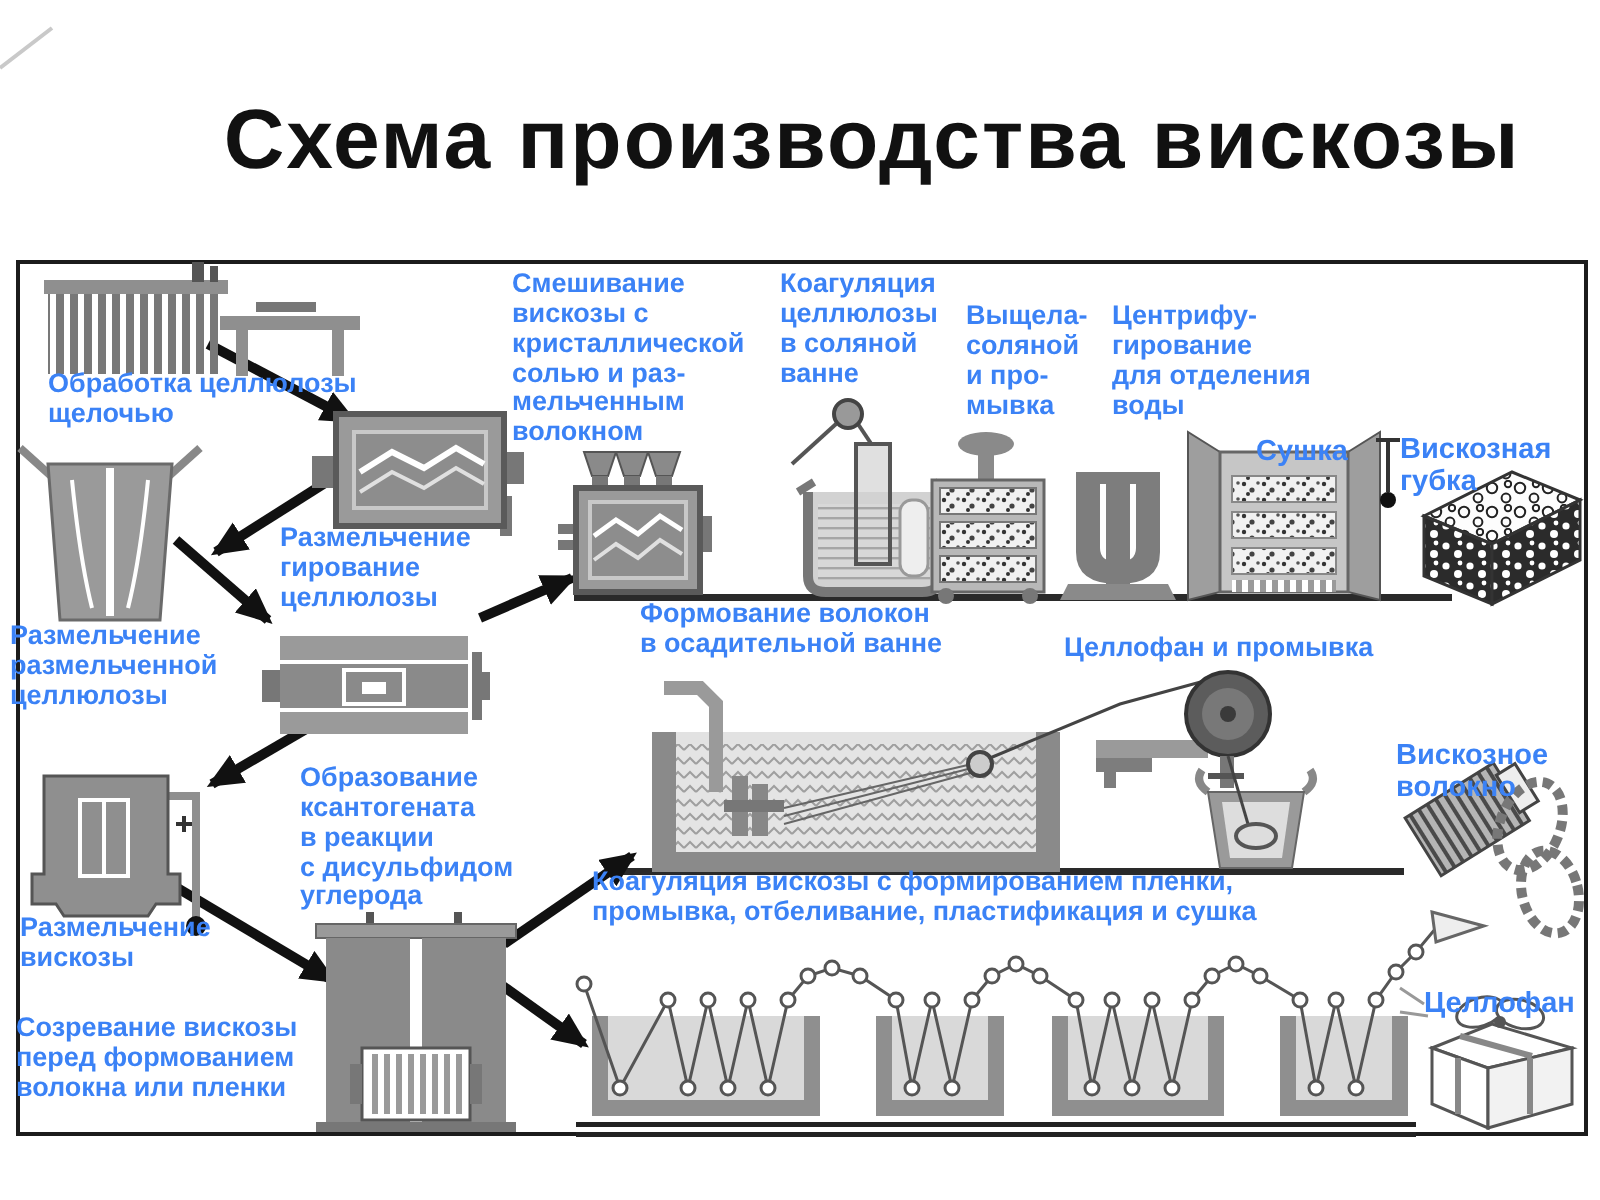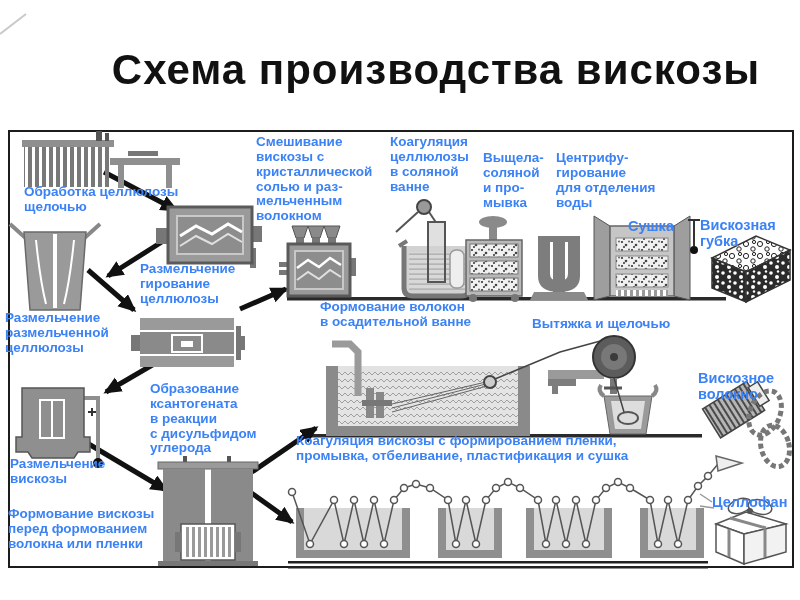--- a/index.html
+++ b/index.html
@@ -350,21 +350,21 @@
 <div class="lbl" style="left:5px;top:311px;width:135px">Размельчение
 размельченной
 целлюлозы</div>
 <div class="lbl" style="left:150px;top:382px;width:130px">Образование
 ксантогената
 в реакции
 с дисульфидом
 углерода</div>
 <div class="lbl" style="left:10px;top:457px;width:140px">Размельчение
 вискозы</div>
-<div class="lbl" style="left:8px;top:507px;width:165px">Формование вискозы
+<div class="lbl" style="left:8px;top:507px;width:165px">Созревание вискозы
 перед формованием
 волокна или пленки</div>
 <div class="lbl" style="left:256px;top:135px;width:140px">Смешивание
 вискозы с
 кристаллической
 солью и раз-
 мельченным
 волокном</div>
 <div class="lbl" style="left:390px;top:135px;width:100px">Коагуляция
 целлюлозы
@@ -376,18 +376,18 @@
 мывка</div>
 <div class="lbl" style="left:556px;top:151px;width:115px">Центрифу-
 гирование
 для отделения
 воды</div>
 <div class="lbl big" style="left:628px;top:197px;width:62px">Сушка</div>
 <div class="lbl big right" style="left:700px;top:196px;width:90px">Вискозная
 губка</div>
 <div class="lbl" style="left:320px;top:300px;width:210px">Формование волокон
 в осадительной ванне</div>
-<div class="lbl" style="left:532px;top:317px;width:170px">Вытяжка и щелочью</div>
+<div class="lbl" style="left:532px;top:317px;width:170px">Целлофан и промывка</div>
 <div class="lbl big right" style="left:698px;top:349px;width:94px">Вискозное
 волокно</div>
 <div class="lbl" style="left:296px;top:434px;width:345px">Коагуляция вискозы с формированием пленки,
 промывка, отбеливание, пластификация и сушка</div>
 <div class="lbl big" style="left:712px;top:473px;width:80px">Целлофан</div>
 
 </body></html>

